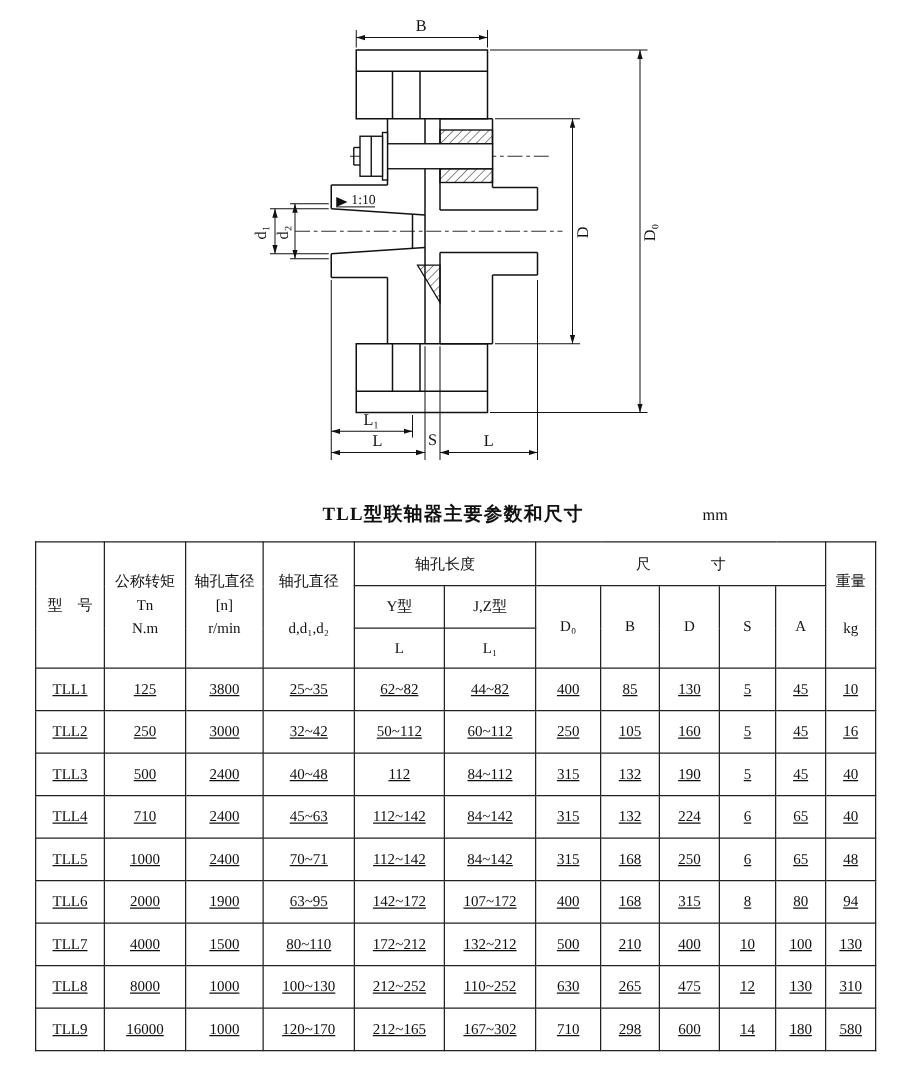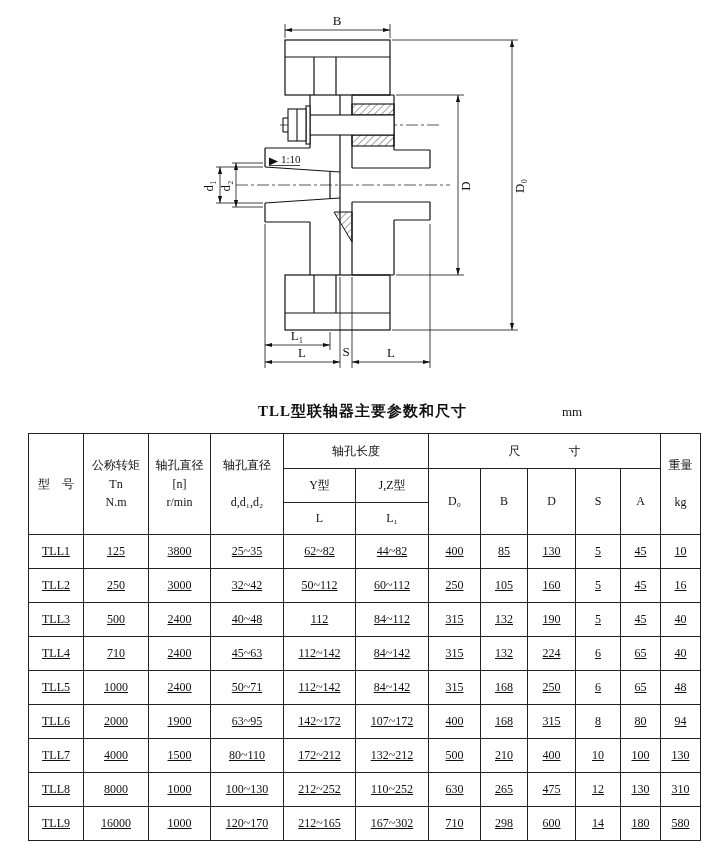--- a/index.html
+++ b/index.html
@@ -258,21 +258,21 @@
           <td>132</td>
           <td>224</td>
           <td>6</td>
           <td>65</td>
           <td>40</td>
         </tr>
         <tr>
           <td>TLL5</td>
           <td>1000</td>
           <td>2400</td>
-          <td>50~71</td>
+          <td>70~71</td>
           <td>112~142</td>
           <td>84~142</td>
           <td>315</td>
           <td>168</td>
           <td>250</td>
           <td>6</td>
           <td>65</td>
           <td>48</td>
         </tr>
         <tr>

